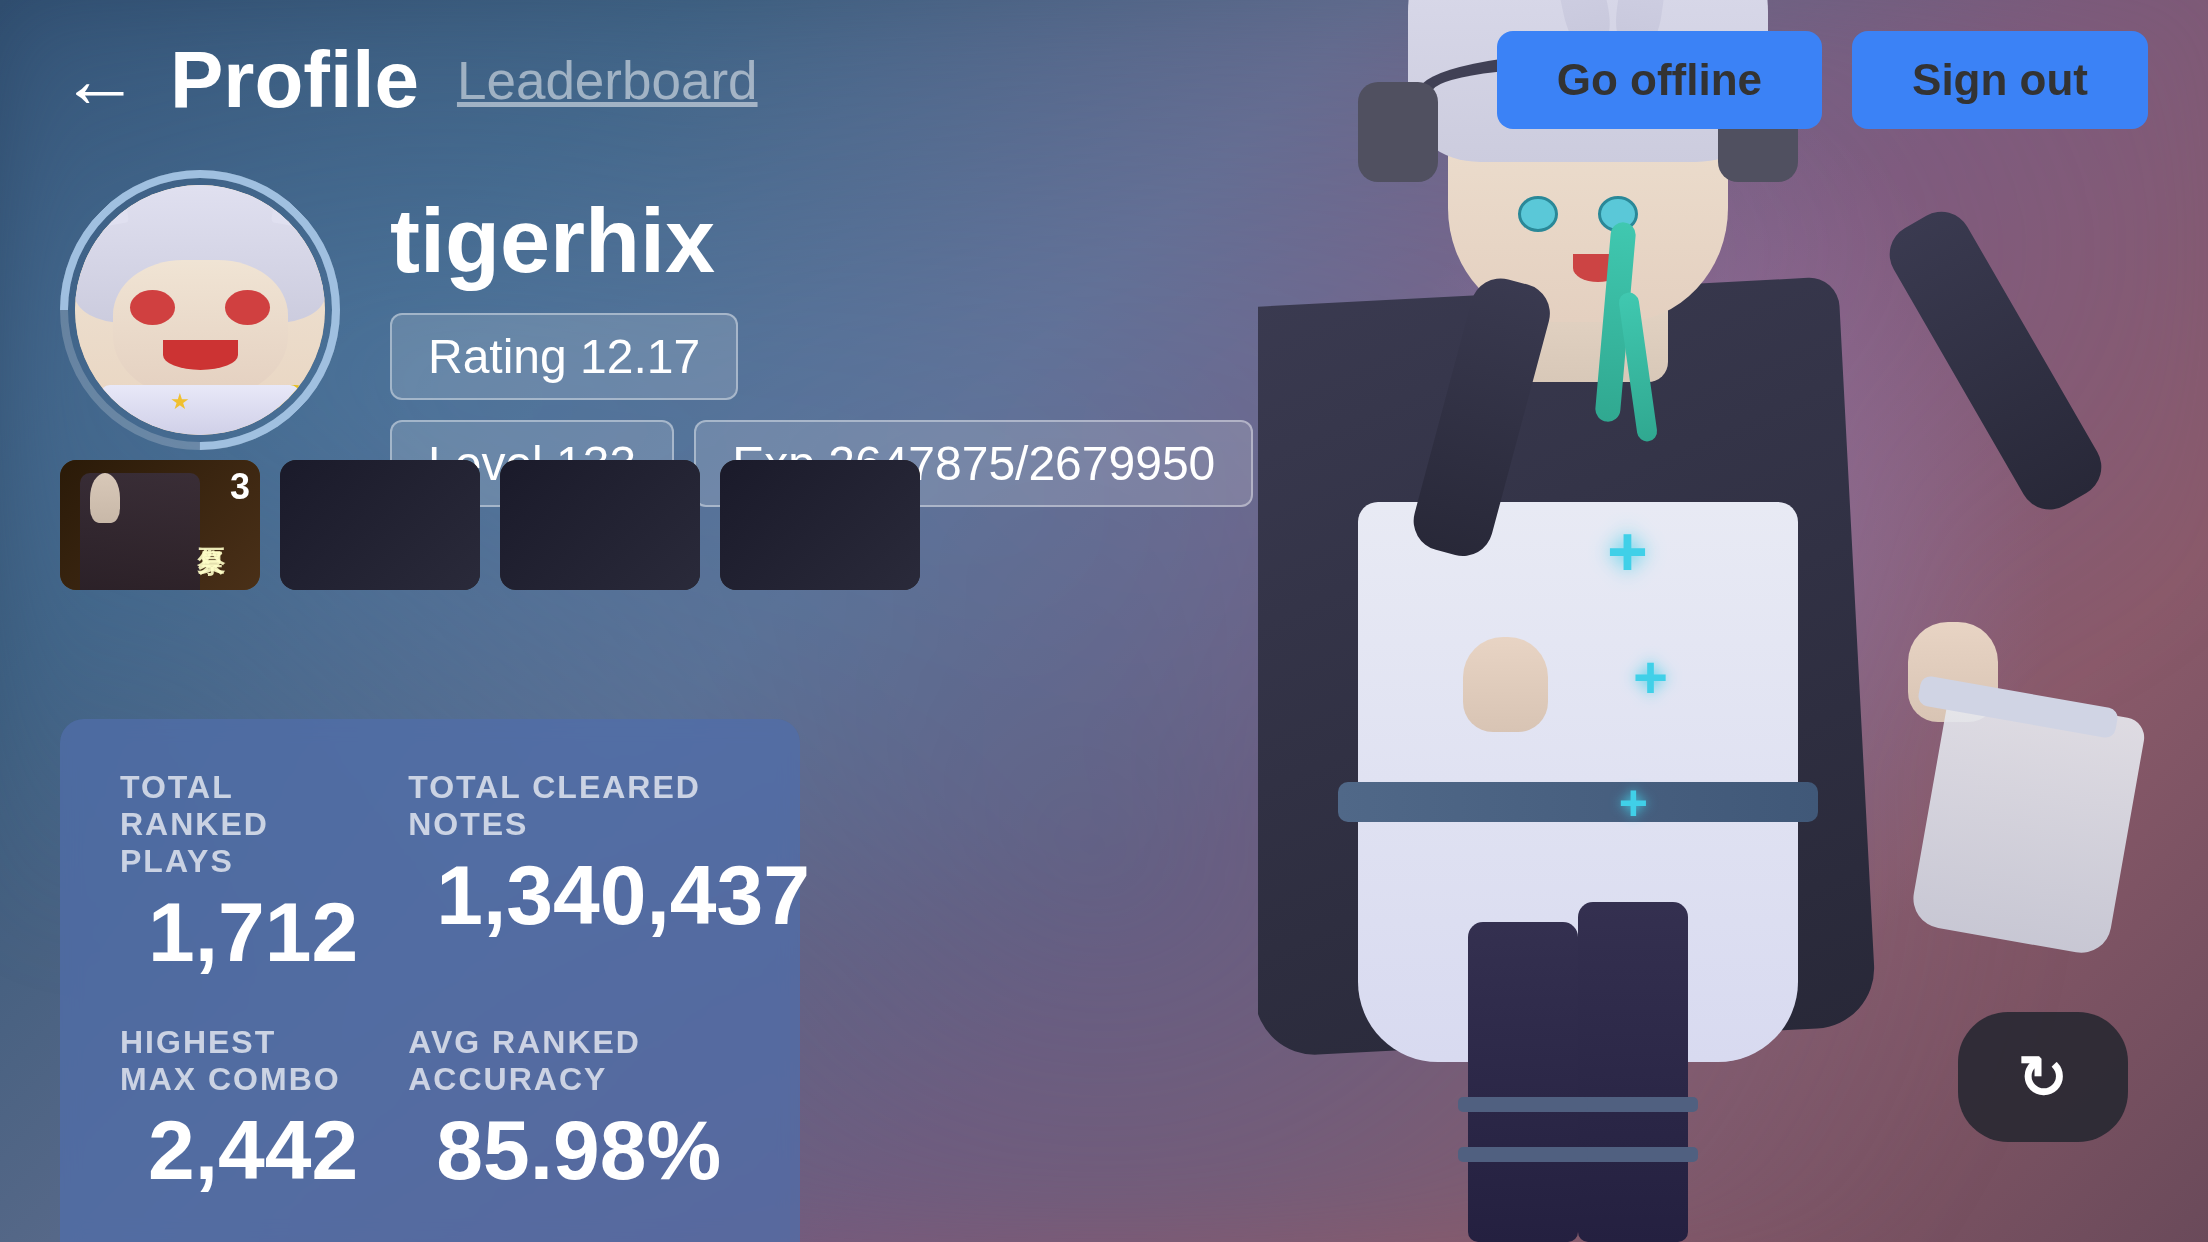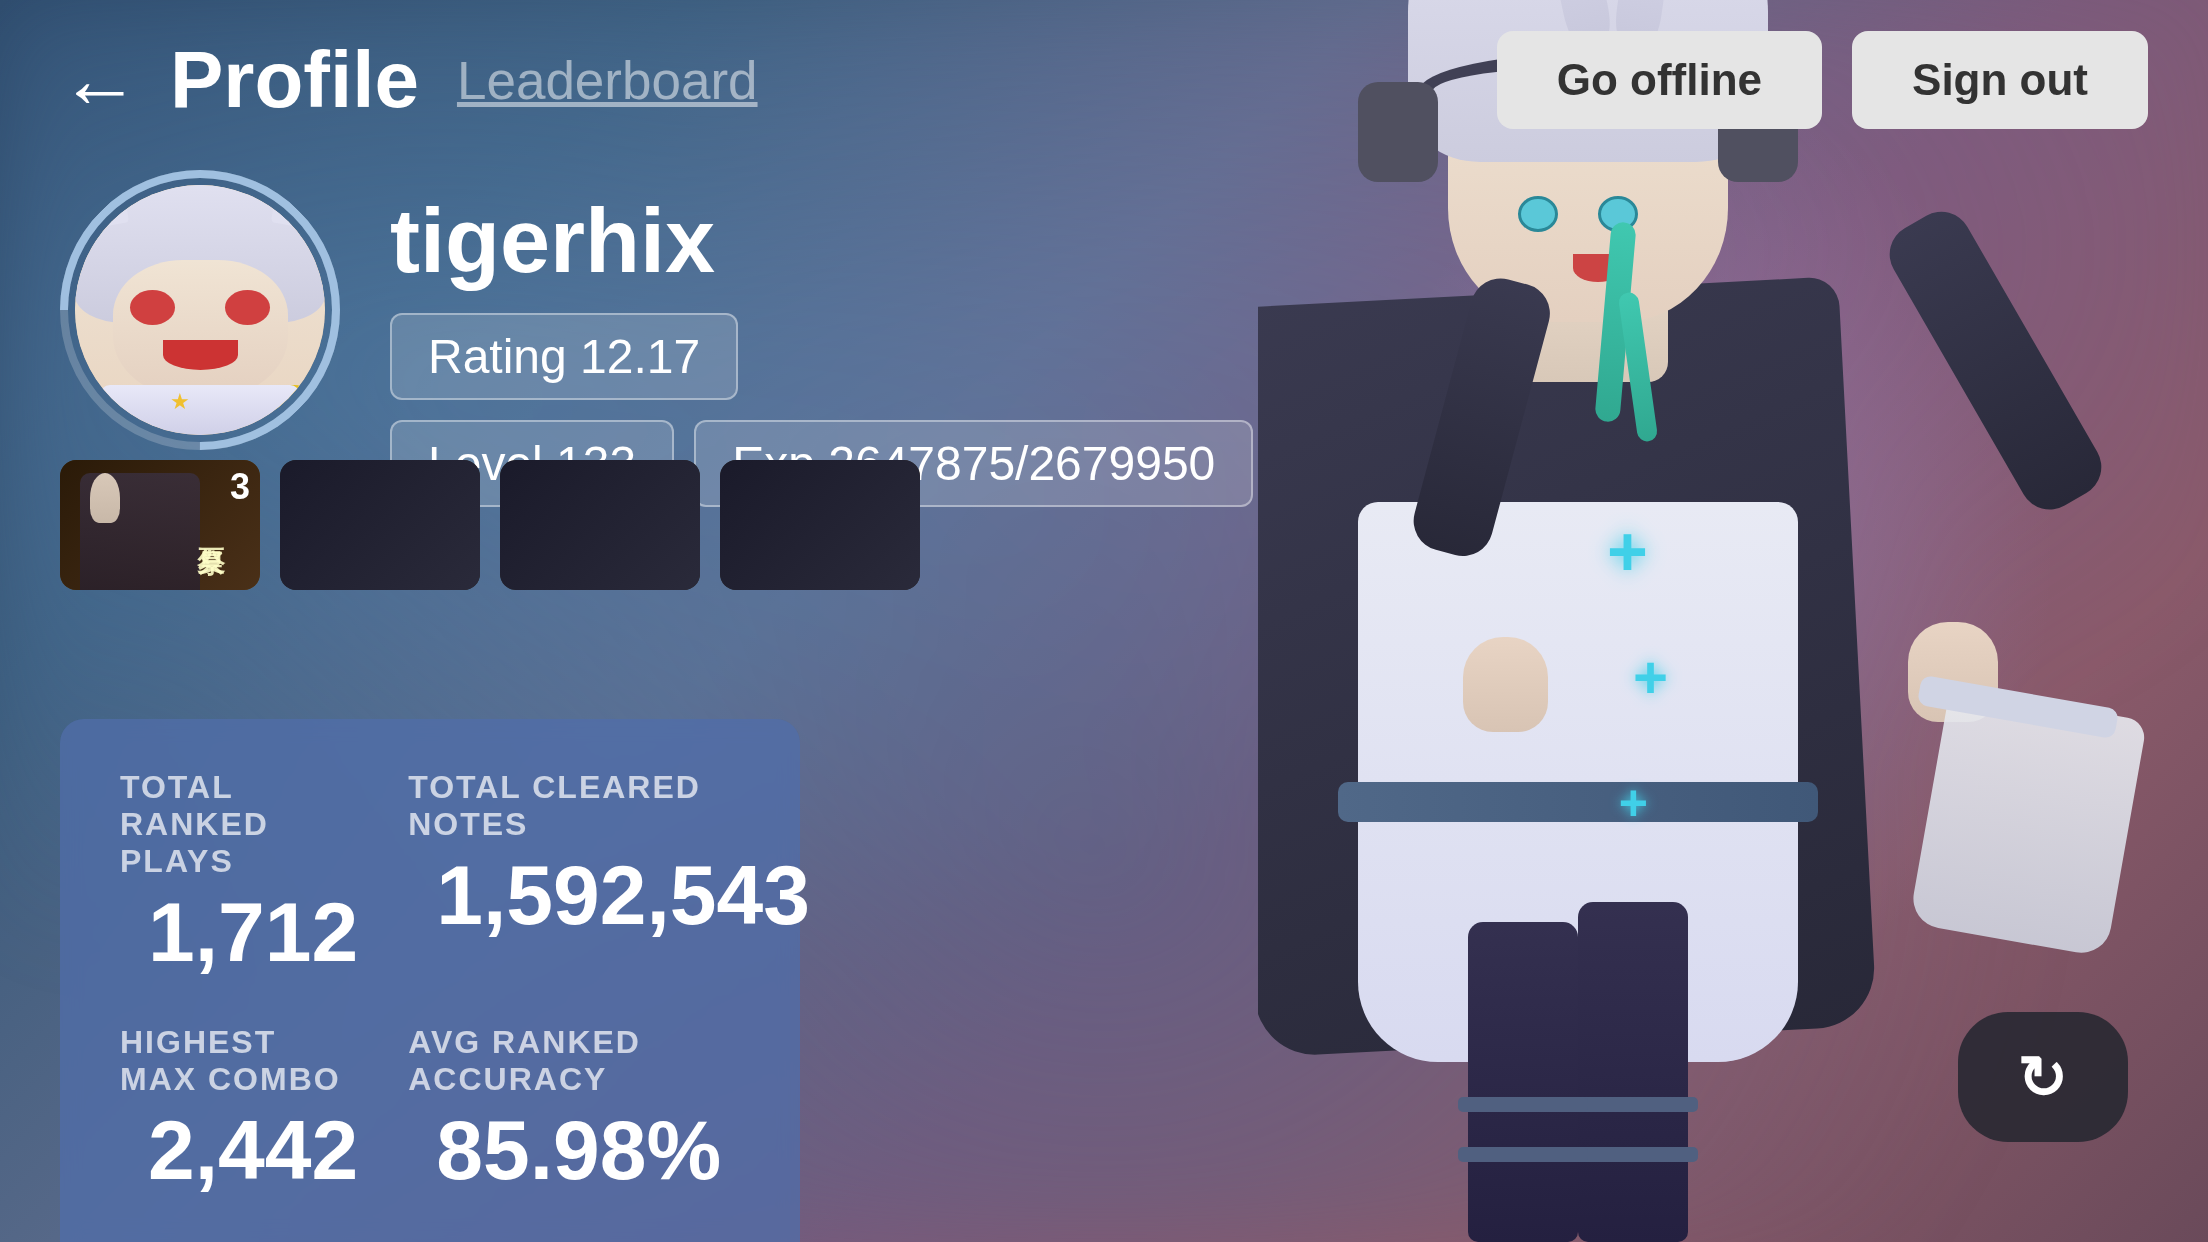--- a/index.html
+++ b/index.html
@@ -78,21 +78,21 @@
     .top-right-btns {
       position: absolute;
       right: 60px;
       top: 50%;
       transform: translateY(-50%);
       display: flex;
       gap: 30px;
     }
 
     .top-btn {
-      background: #e5e5e5;
+      background: #3b82f6;
       color: #333;
       border: none;
       border-radius: 16px;
       padding: 24px 60px;
       font-size: 44px;
       font-weight: bold;
       cursor: pointer;
       white-space: nowrap;
     }
 
@@ -477,21 +477,21 @@
 </div>
 
 <div class="stats-panel">
   <div class="stats-grid">
     <div class="stat-item">
       <div class="stat-label">TOTAL RANKED PLAYS</div>
       <div class="stat-value">1,712</div>
     </div>
     <div class="stat-item">
       <div class="stat-label">TOTAL CLEARED NOTES</div>
-      <div class="stat-value">1,592,543</div>
+      <div class="stat-value">1,340,437</div>
     </div>
     <div class="stat-item">
       <div class="stat-label">HIGHEST MAX COMBO</div>
       <div class="stat-value">2,442</div>
     </div>
     <div class="stat-item">
       <div class="stat-label">AVG RANKED ACCURACY</div>
       <div class="stat-value">85.98%</div>
     </div>
   </div>

